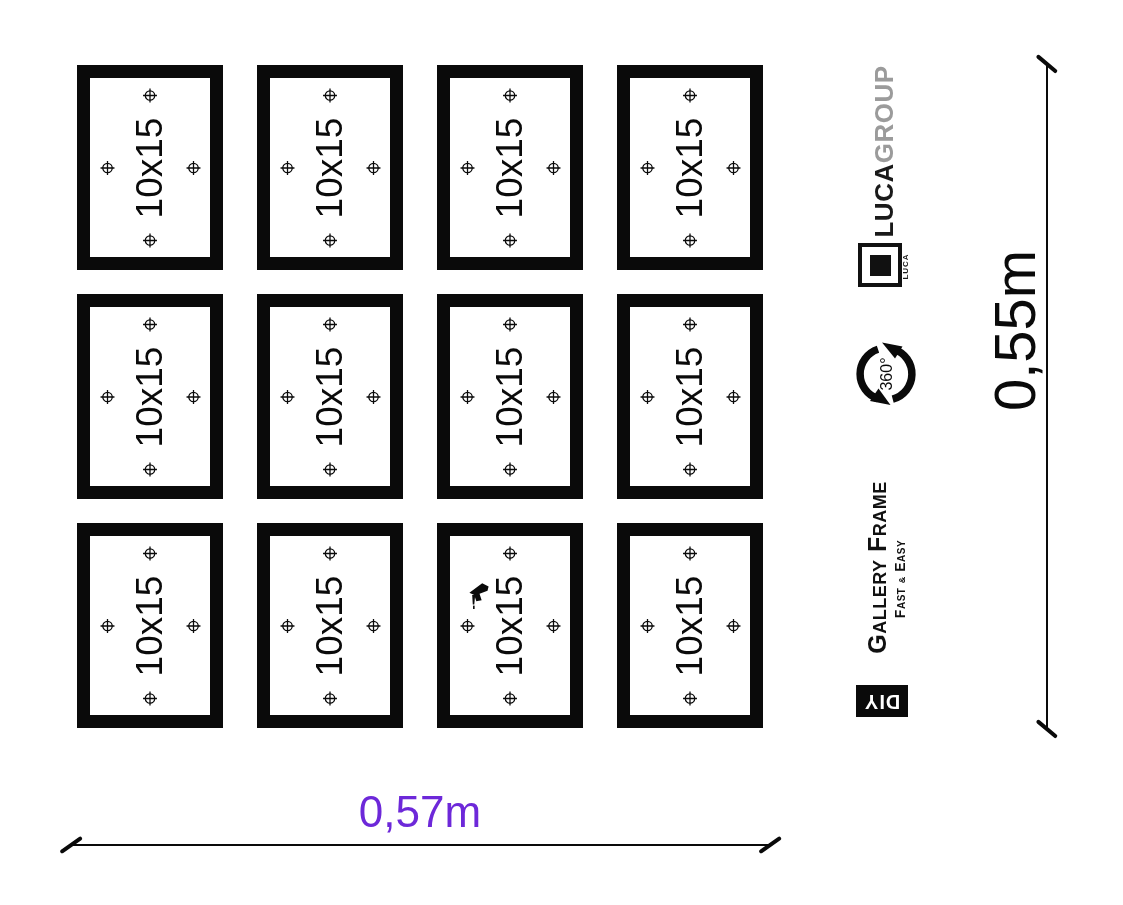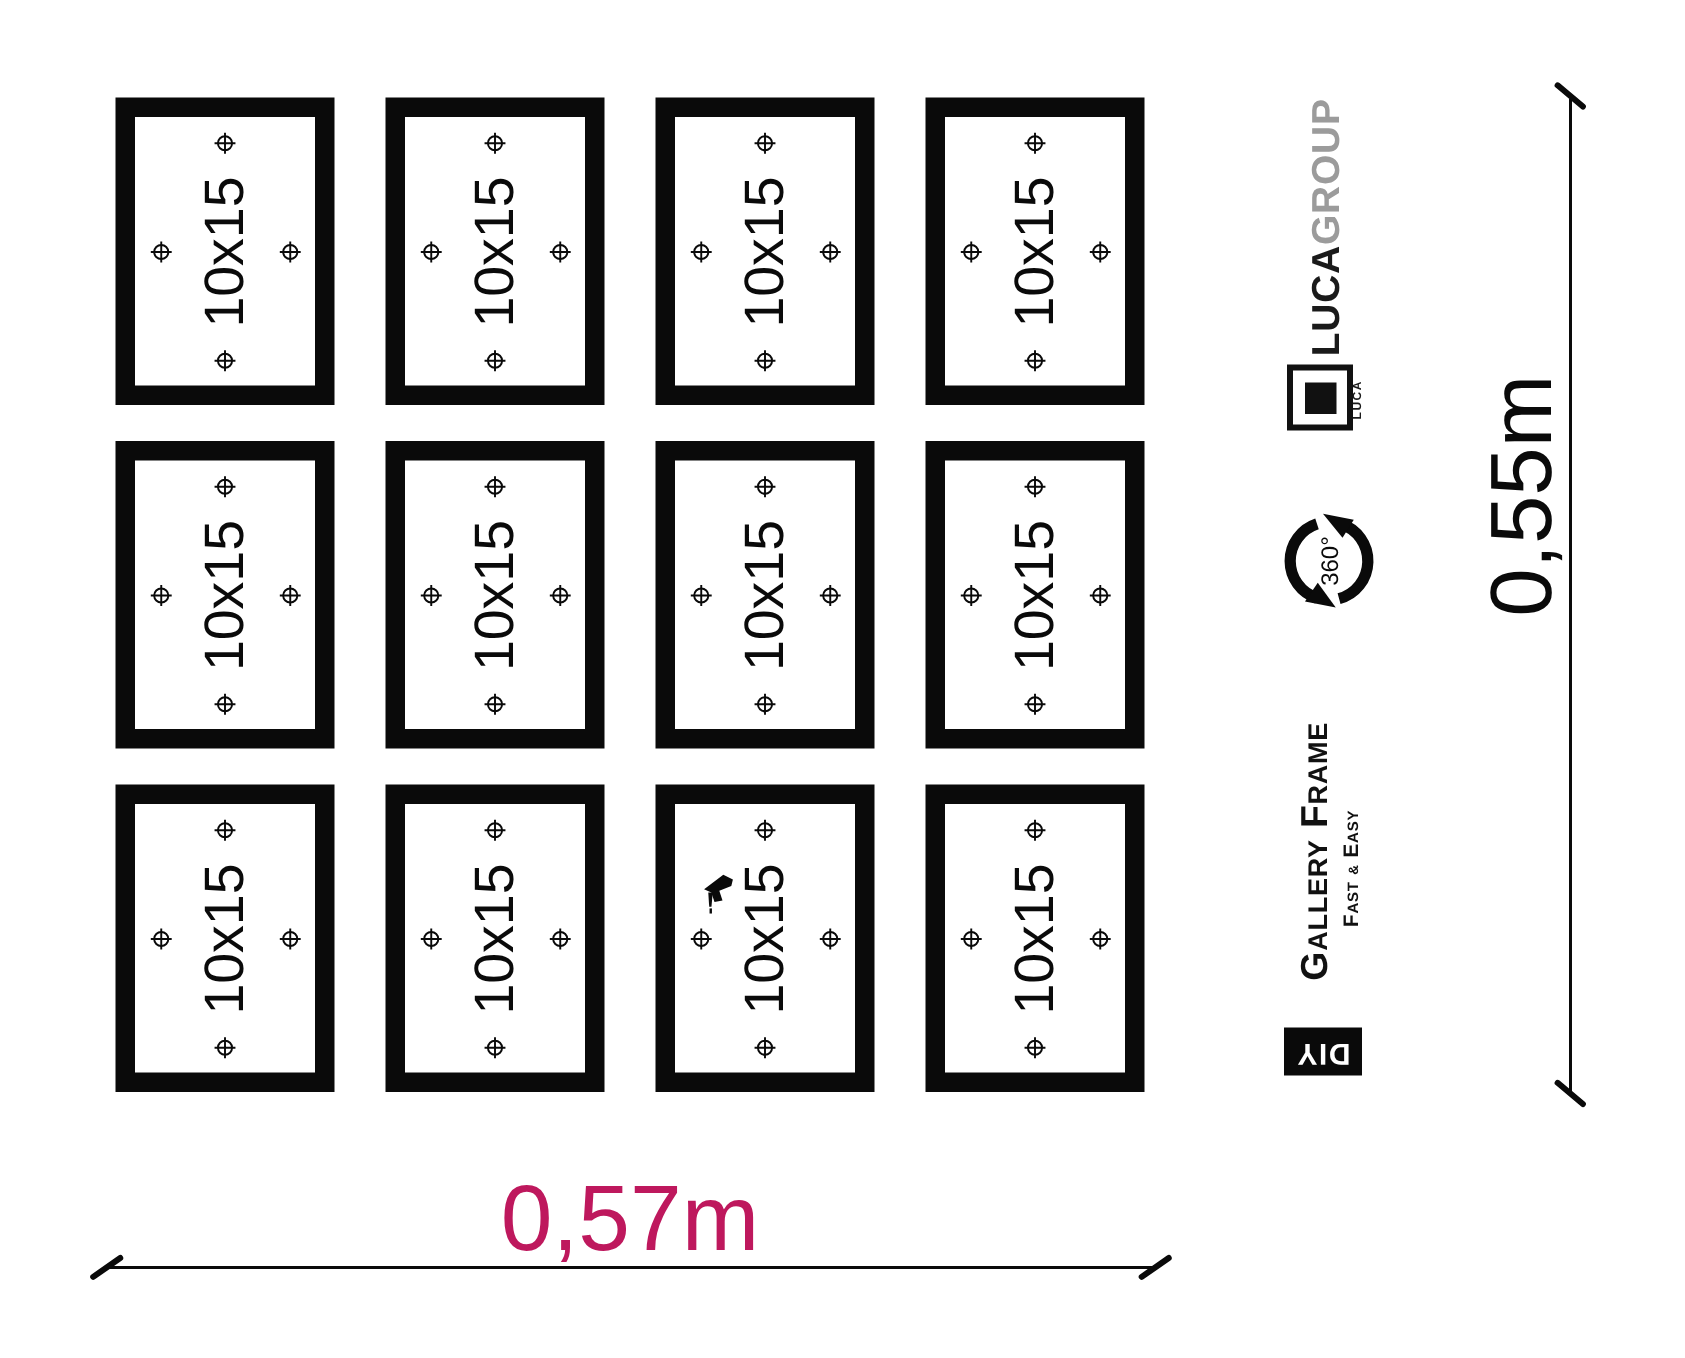--- a/index.html
+++ b/index.html
@@ -32,21 +32,21 @@
   .dim-line-h{position:absolute;left:70px;top:844px;width:701px;height:2px;background:#0a0a0a;}
   .dim-line-v{position:absolute;left:1046px;top:66px;width:2px;height:664px;background:#0a0a0a;}
   .tick{position:absolute;width:26px;height:3.5px;background:#0a0a0a;border-radius:2px;}
   .tick-h-left {left:58px;top:843px;transform:rotate(-35deg);}
   .tick-h-right{left:757px;top:843px;transform:rotate(-35deg);}
   .tick-v-top  {left:1034px;top:62px;transform:rotate(40deg);}
   .tick-v-bot  {left:1034px;top:727px;transform:rotate(40deg);}
   .dim-label-w{
     position:absolute;left:300px;top:782px;width:240px;height:60px;
     display:flex;align-items:center;justify-content:center;
-    font-size:62px;color:#be185d;text-align:center;
+    font-size:44px;color:#6d28d9;text-align:center;
   }
   .dim-label-h-wrap{
     position:absolute;left:955px;top:230px;width:120px;height:200px;
     display:flex;align-items:center;justify-content:center;
   }
   .dim-label-h-wrap span{
     transform:rotate(-90deg);white-space:nowrap;font-size:58px;color:#0a0a0a;
   }
   
   .vwrap{position:absolute;display:flex;align-items:center;justify-content:center;}

